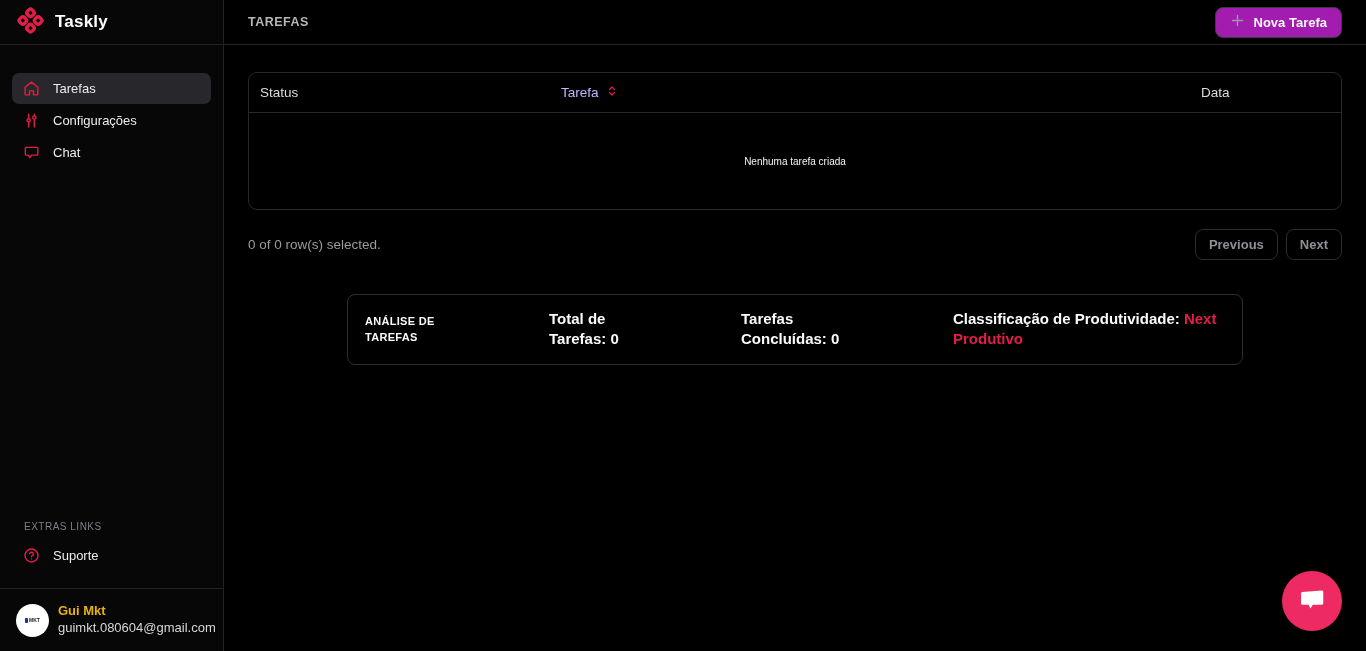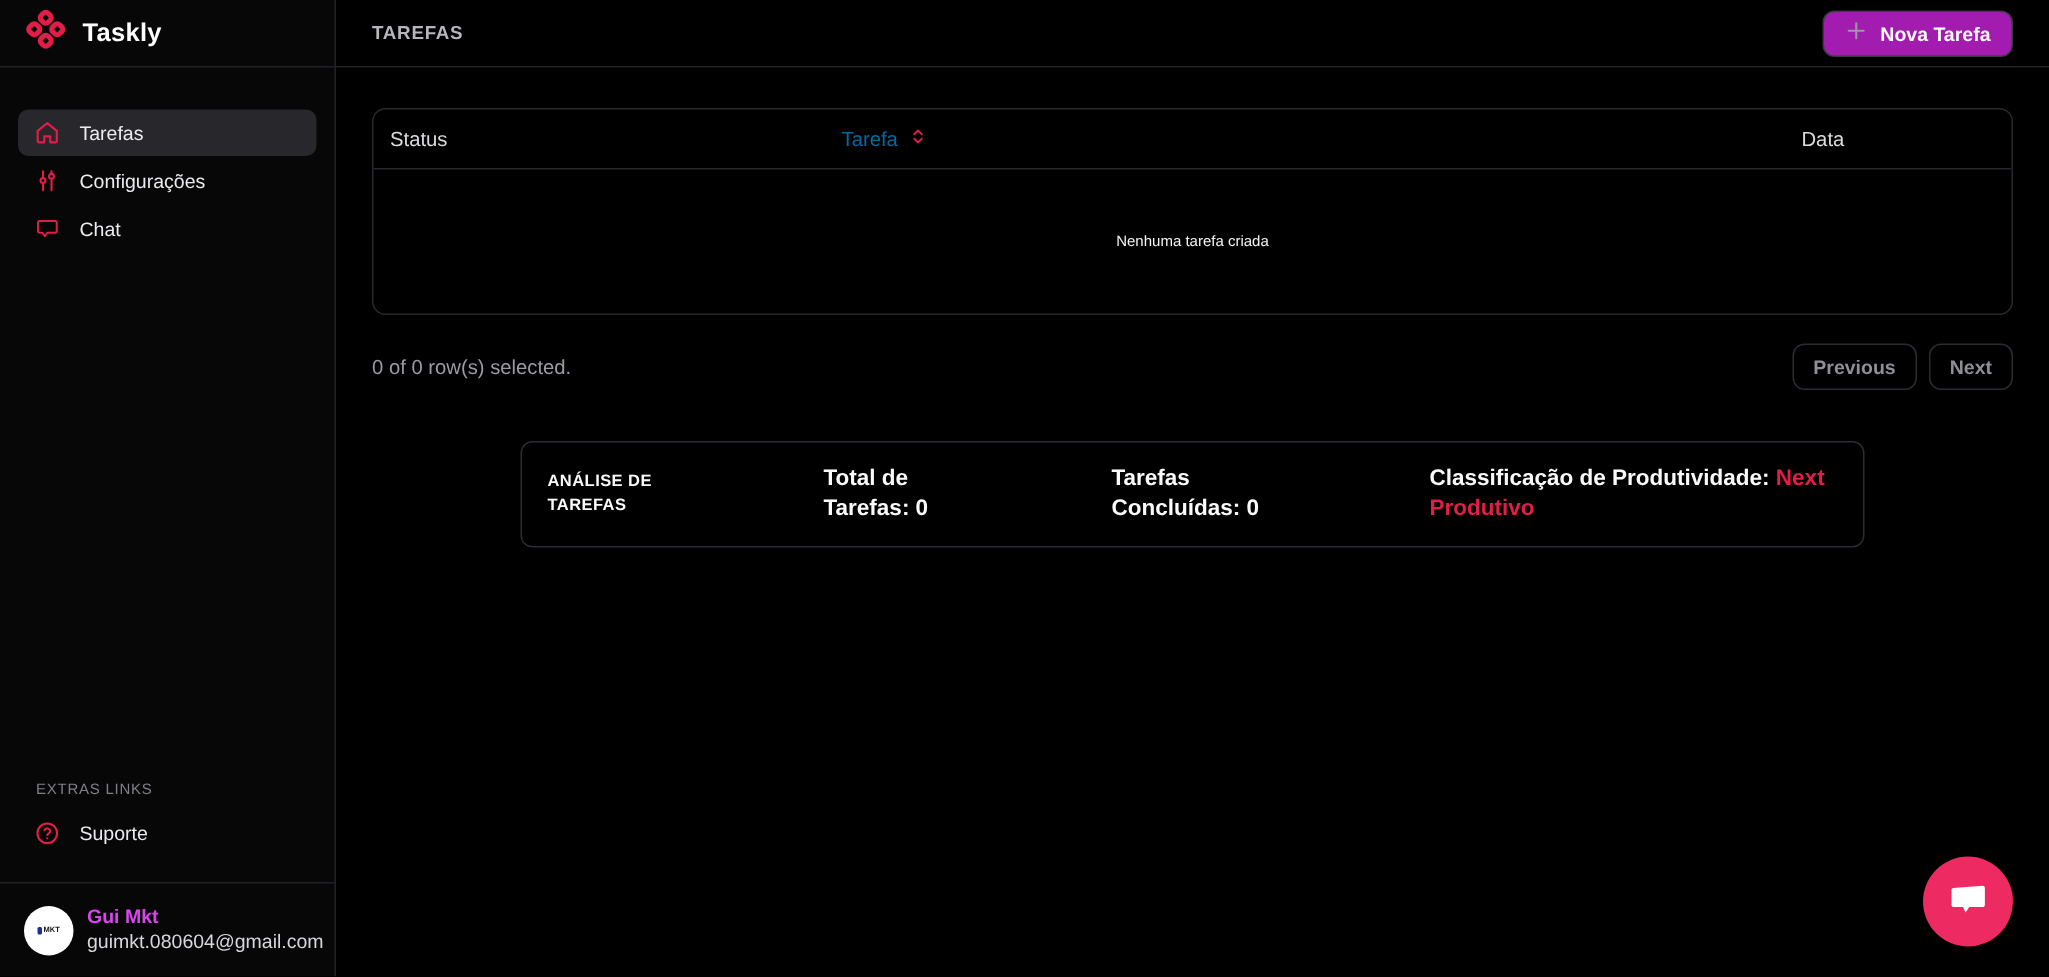--- a/index.html
+++ b/index.html
@@ -39,21 +39,21 @@
     display: flex; align-items: center; gap: 9px;
     border-top: 1px solid #232327; padding: 13px 8px 13px 16px; height: 63px;
   }
   .avatar {
     width: 33px; height: 33px; border-radius: 50%; background: #fff;
     display: flex; align-items: center; justify-content: center; gap: 1px;
     flex-shrink: 0; overflow: hidden;
   }
   .avatar-dot { width: 3px; height: 5px; background: #1d2f8f; border-radius: 1px; }
   .avatar-text { font-size: 5px; font-weight: 700; color: #1a1a1e; letter-spacing: 0; }
-  .user-name { font-size: 13px; font-weight: 700; color: #d946ef; line-height: 1.3; }
+  .user-name { font-size: 13px; font-weight: 700; color: #eab308; line-height: 1.3; }
   .user-email { font-size: 13px; color: #d8d8dc; line-height: 1.3; white-space: nowrap; }
 
   
   .main { flex: 1; display: flex; flex-direction: column; min-width: 0; }
   .topbar {
     height: 45px; border-bottom: 1px solid #232327; flex-shrink: 0;
     display: flex; align-items: center; justify-content: space-between;
     padding: 0 24px;
   }
   .topbar-title { font-size: 12.5px; font-weight: 600; color: #b6b6bb; letter-spacing: 0.5px; }
@@ -69,21 +69,21 @@
   .table-card {
     margin: 27px 24px 0 24px; border: 1px solid #28282d; border-radius: 9px;
     overflow: hidden;
   }
   .table-header {
     display: grid; grid-template-columns: 312px 1fr 140px;
     height: 40px; align-items: center; border-bottom: 1px solid #28282d;
   }
   .th { font-size: 13.5px; font-weight: 500; color: #dcdcdf; }
   .th-status { padding-left: 11px; }
-  .th-task { display: flex; align-items: center; gap: 7px; color: #0369a1; cursor: pointer; }
+  .th-task { display: flex; align-items: center; gap: 7px; color: #c4b5fd; cursor: pointer; }
   .th-date { }
   .table-empty {
     height: 96px; display: flex; align-items: center; justify-content: center;
     font-size: 10px; color: #f4f4f5;
   }
 
   .pagination-row {
     margin: 19px 24px 0 24px; display: flex; align-items: center;
     justify-content: space-between;
   }

